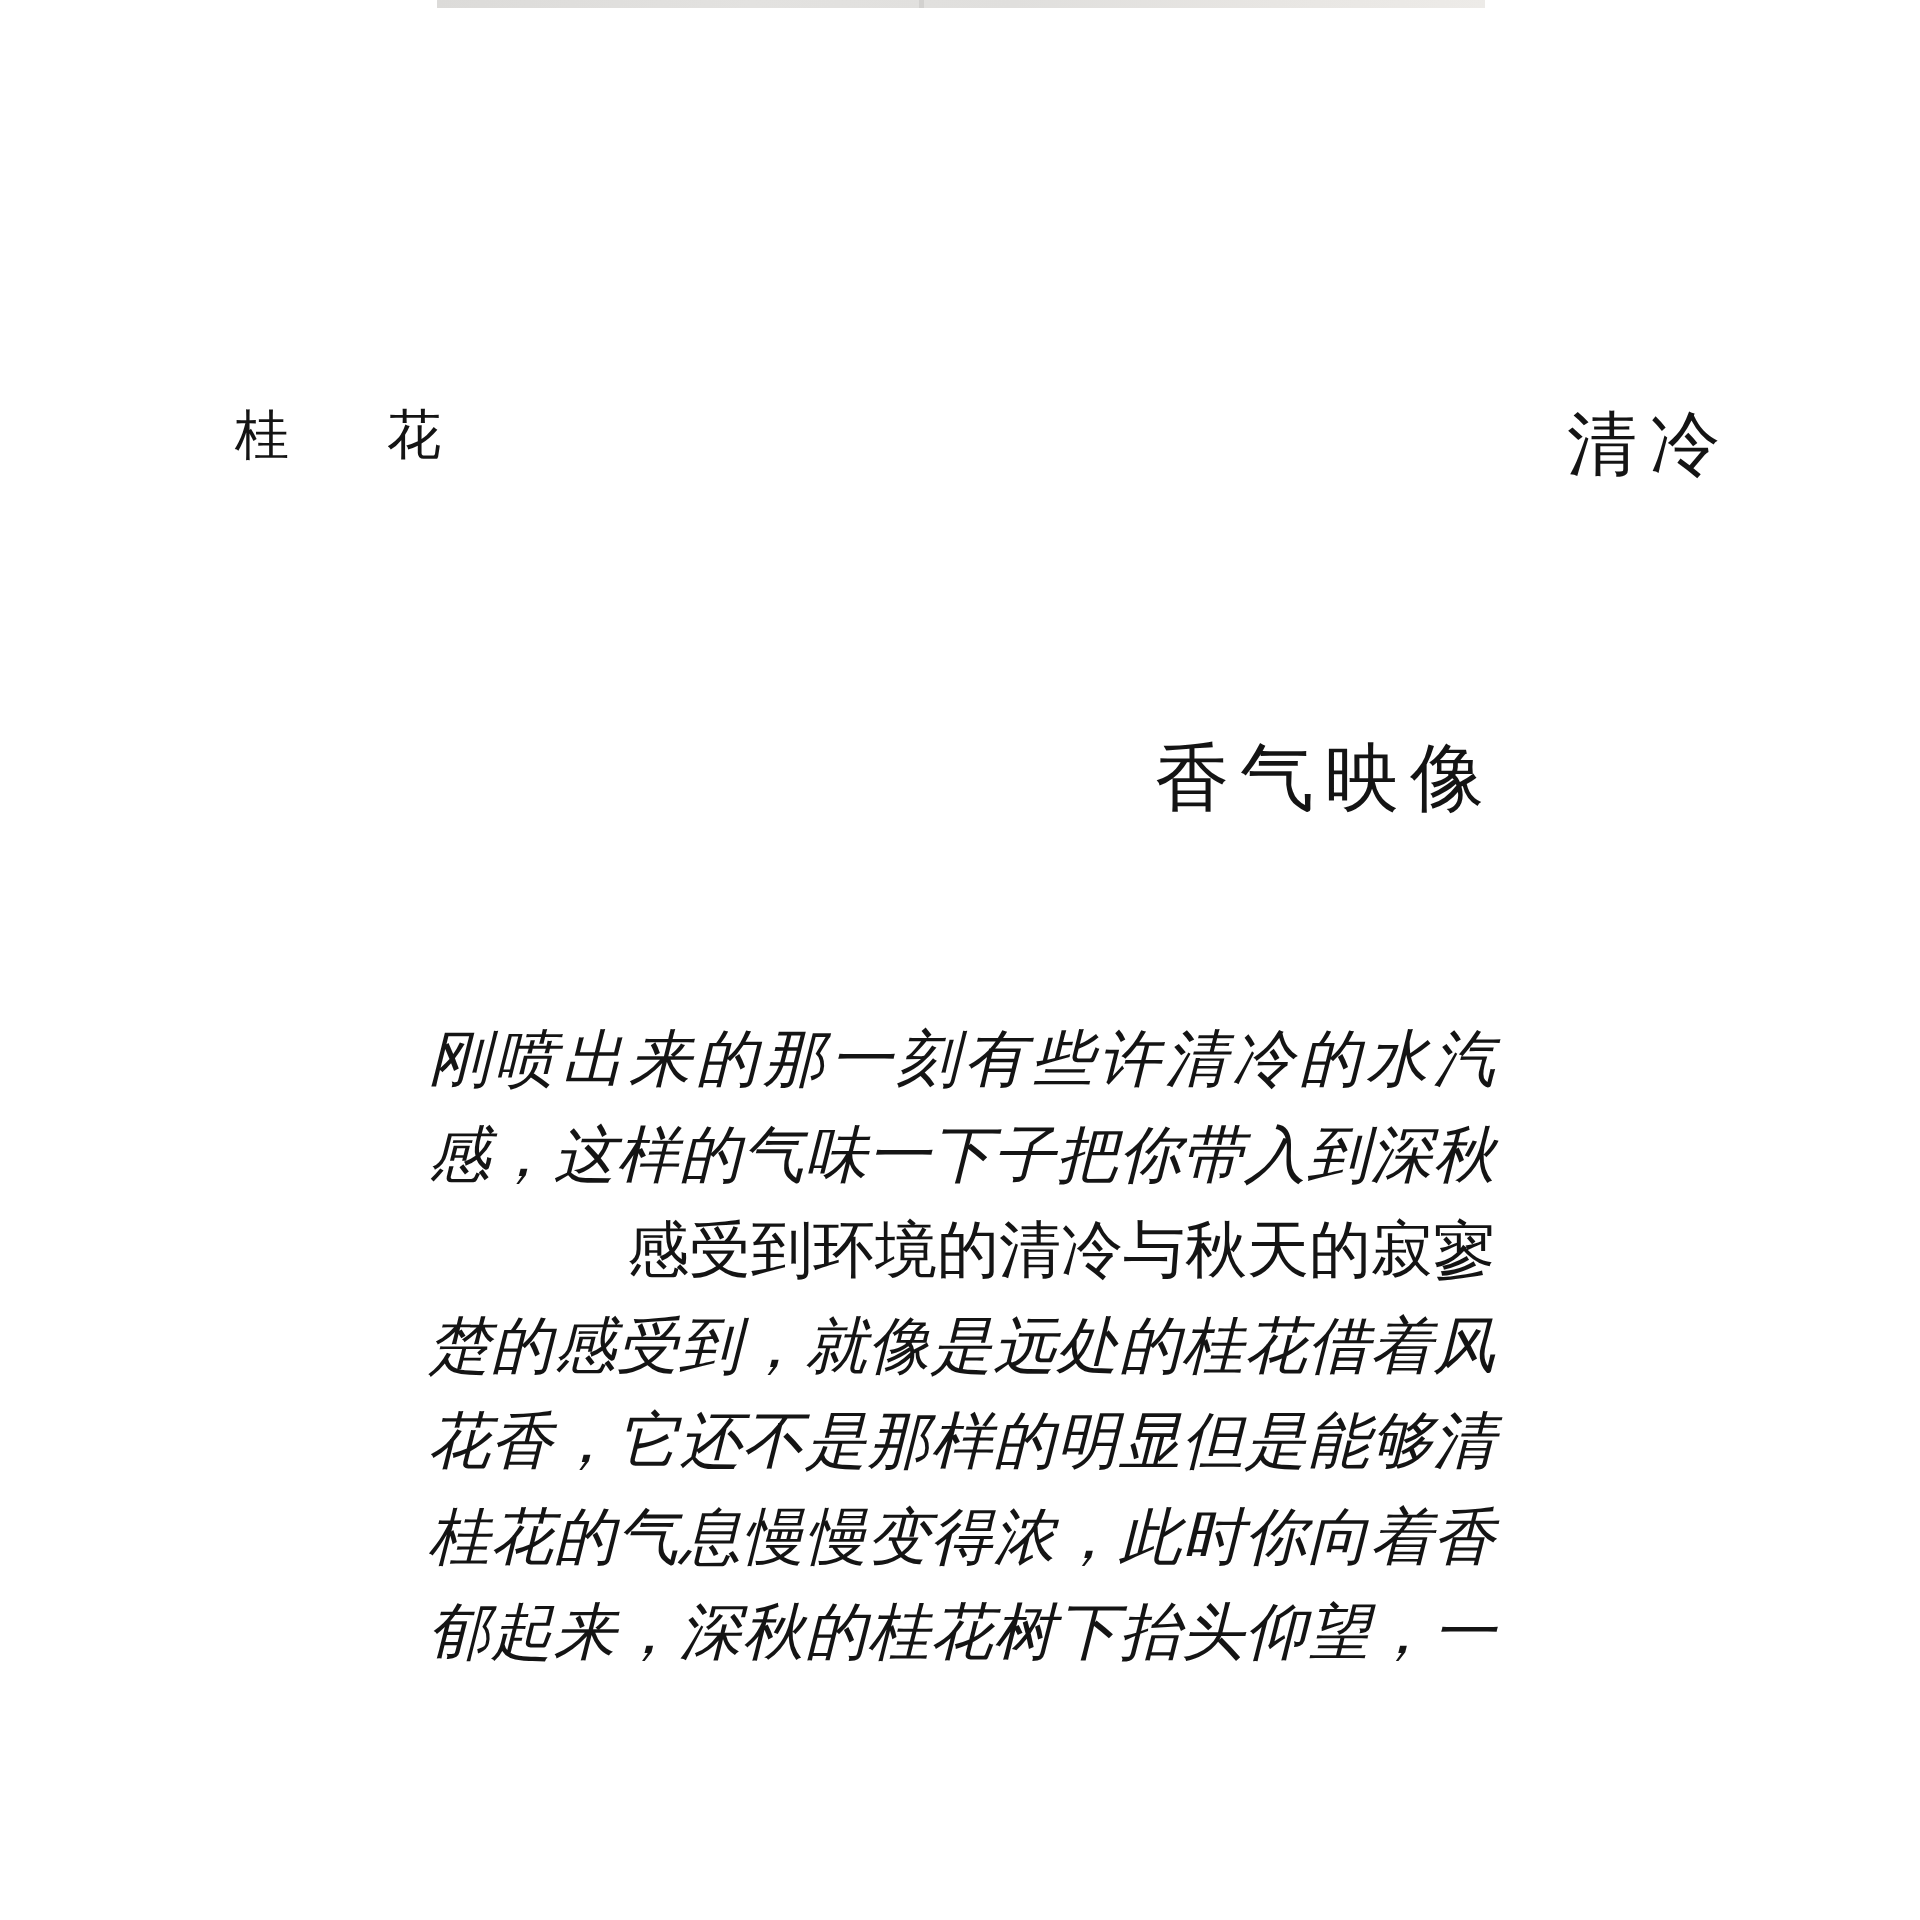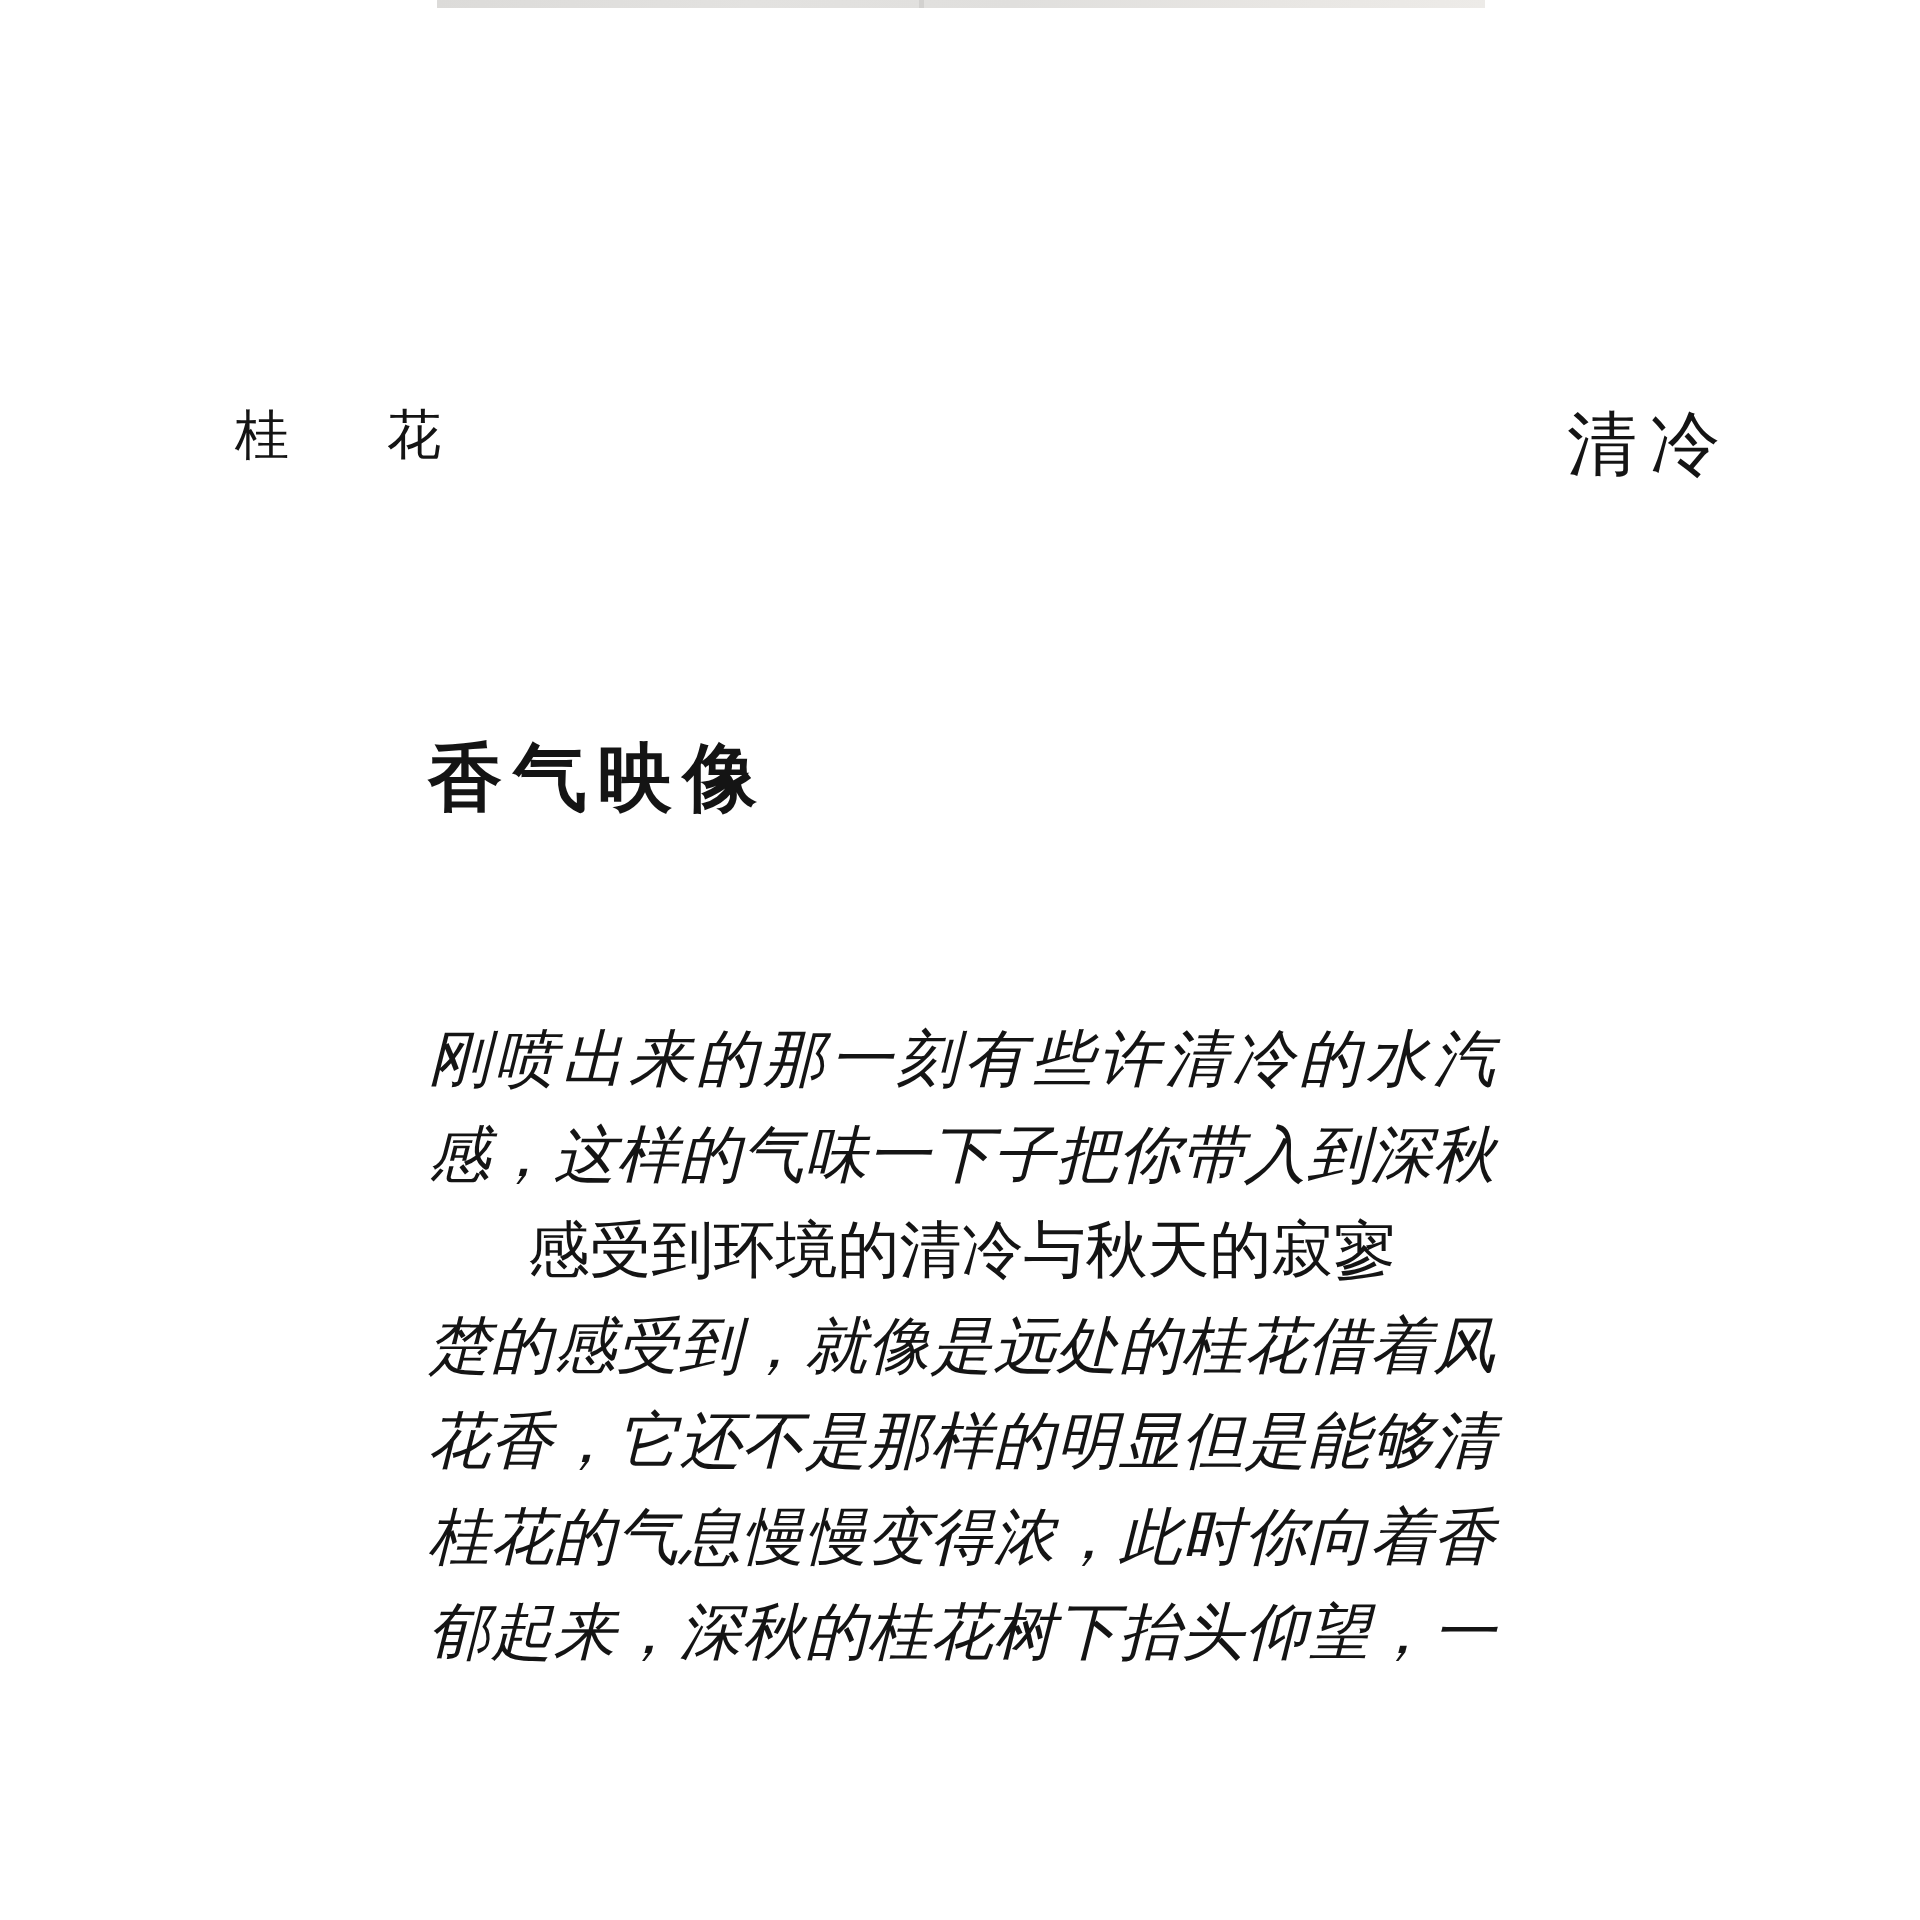--- a/index.html
+++ b/index.html
@@ -54,37 +54,37 @@
     top: 406px;
     font-size: 70px;
     letter-spacing: 13px;
     line-height: 1.1;
   }
   .section-title {
     position: absolute;
     left: 428px;
     top: 738px;
     width: 1067px;
-    text-align: left;
+    text-align: right;
     font-size: 74px;
-    font-weight: bold;
+    font-weight: normal;
     letter-spacing: 11px;
     line-height: 1.1;
   }
   .body-text {
     position: absolute;
     left: 428px;
     top: 1012px;
     width: 1067px;
     font-size: 62px;
     line-height: 95.5px;
   }
   .body-line {
     white-space: nowrap;
-    text-align: center;
+    text-align: right;
   }
   .body-line.fill {
     white-space: normal;
     text-align: justify;
     text-align-last: justify;
     font-style: italic;
   }
 </style>
 </head>
 <body>

